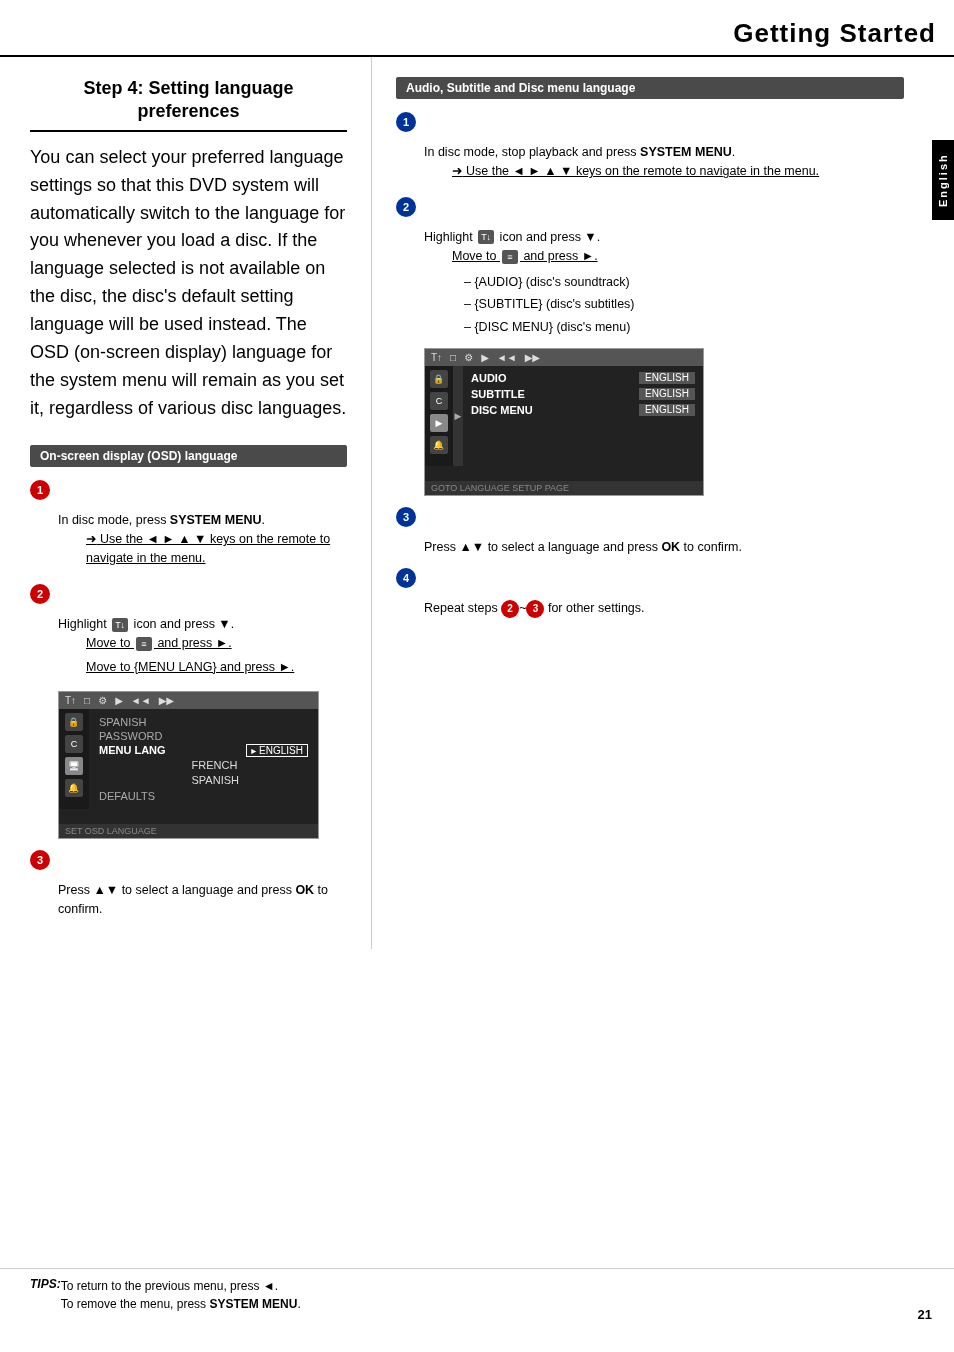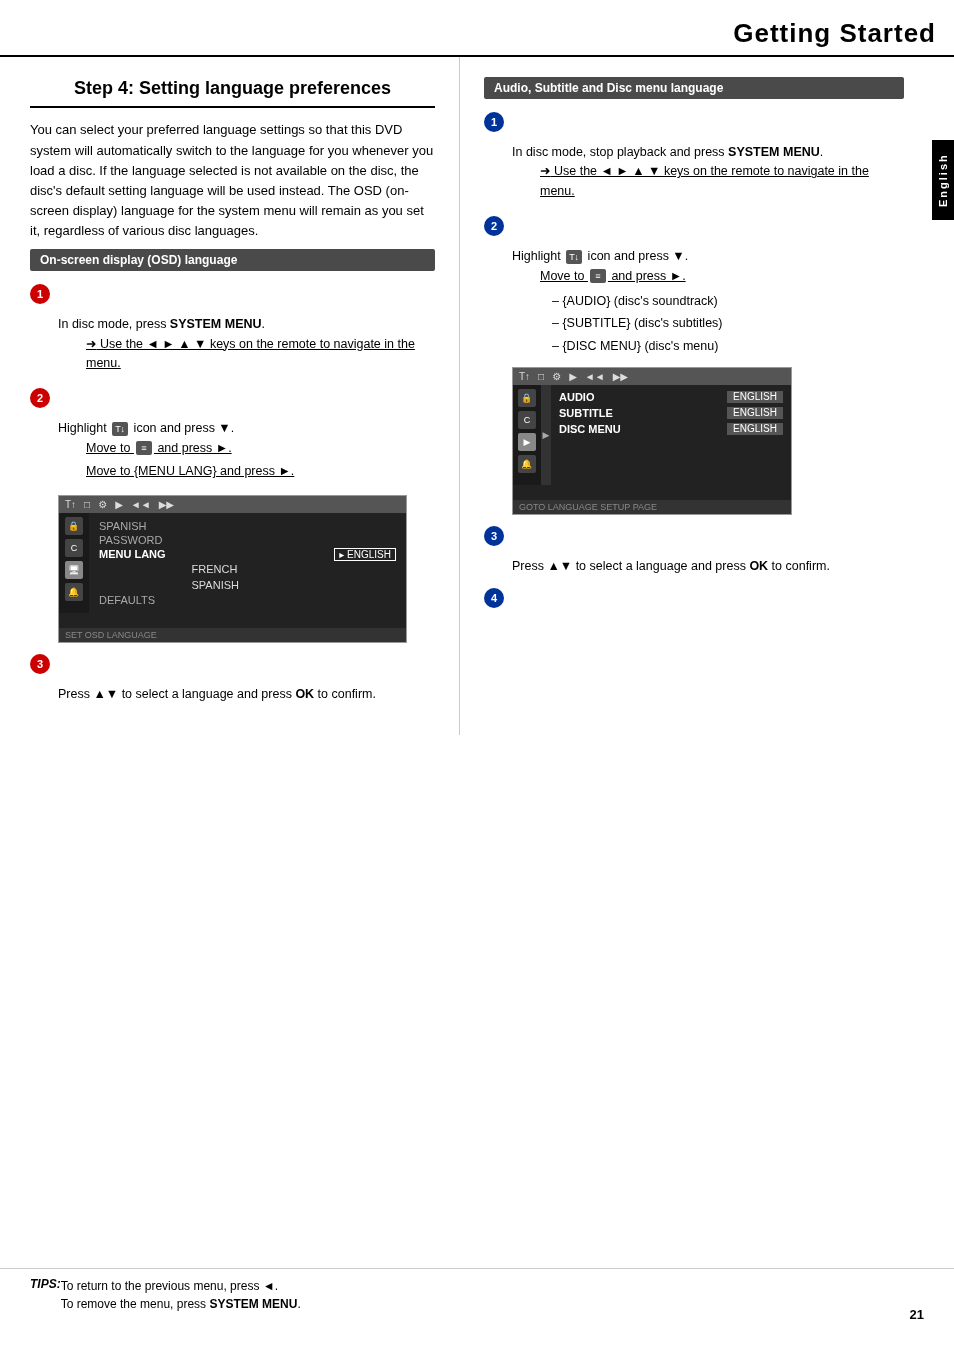--- a/index.html
+++ b/index.html
@@ -45,21 +45,21 @@
     }
 
     
     .main-content {
       display: flex;
       padding: 0 0 0 0;
     }
 
     
     .left-col {
-      width: 460px;
+      width: 372px;
       padding: 20px 24px 20px 30px;
       border-right: 1px solid #ccc;
     }
 
     
     .right-col {
       flex: 1;
       padding: 20px 50px 20px 24px;
     }
 
@@ -68,23 +68,23 @@
       font-size: 18px;
       font-weight: bold;
       text-align: center;
       border-bottom: 2px solid #000;
       padding-bottom: 6px;
       margin-bottom: 12px;
       line-height: 1.3;
     }
 
     .body-text {
-      font-size: 13px;
+      font-size: 18px;
       line-height: 1.55;
-      margin-bottom: 8px;
+      margin-bottom: 22px;
     }
 
     
     .subsection-bar {
       background: #4a4a4a;
       color: #fff;
       font-size: 12px;
       font-weight: bold;
       padding: 4px 10px;
       margin-bottom: 12px;
@@ -320,21 +320,21 @@
     }
 
     .tips-text {
       font-size: 12px;
       line-height: 1.55;
     }
 
     .page-number {
       position: absolute;
       bottom: 30px;
-      right: 30px;
+      right: 22px;
       font-size: 13px;
       font-weight: bold;
     }
 
     
     .icon-settings {
       display: inline-block;
       width: 16px;
       height: 14px;
       background: #555;
@@ -538,20 +538,23 @@
 
     <div class="step">
       <div class="step-num blue">3</div>
       <div class="step-content">
         Press ▲▼ to select a language and press <b>OK</b> to confirm.
       </div>
     </div>
 
     <div class="step">
       <div class="step-num blue">4</div>
+      <div class="step-content">
+        Repeat steps <span class="step-num-circle">2</span>~<span class="step-num-circle">3</span> for other settings.
+      </div>
     </div>
 
   </div>
 
 </div>
 
 <div class="page-footer">
   <span class="tips-label">TIPS:</span>
   <div class="tips-text">
     <span>To return to the previous menu, press ◄.</span><br>

